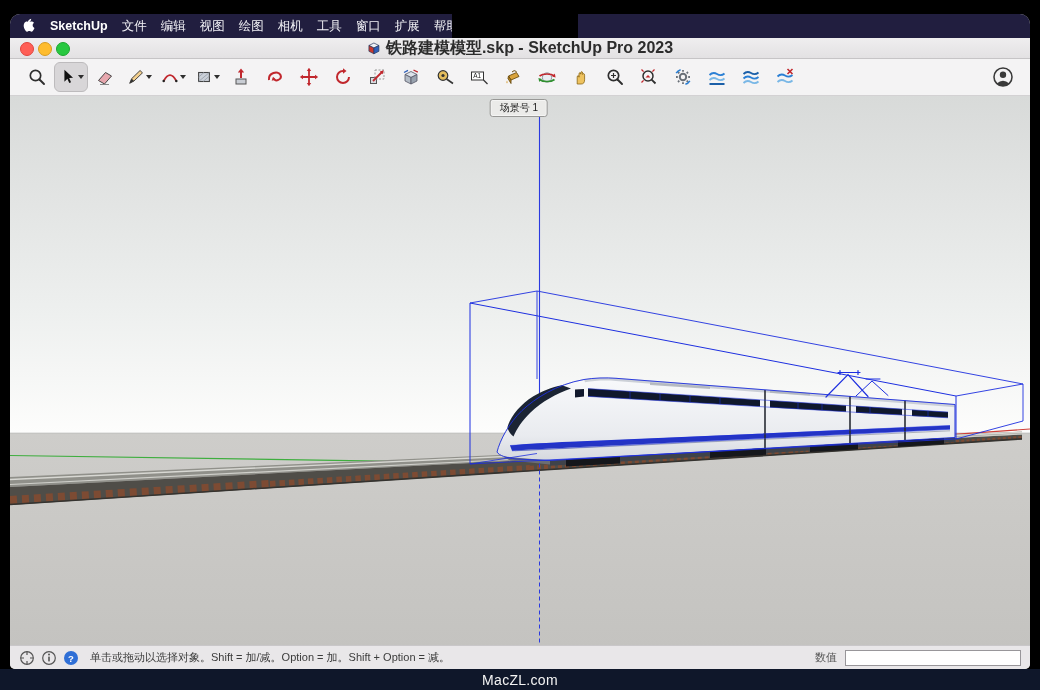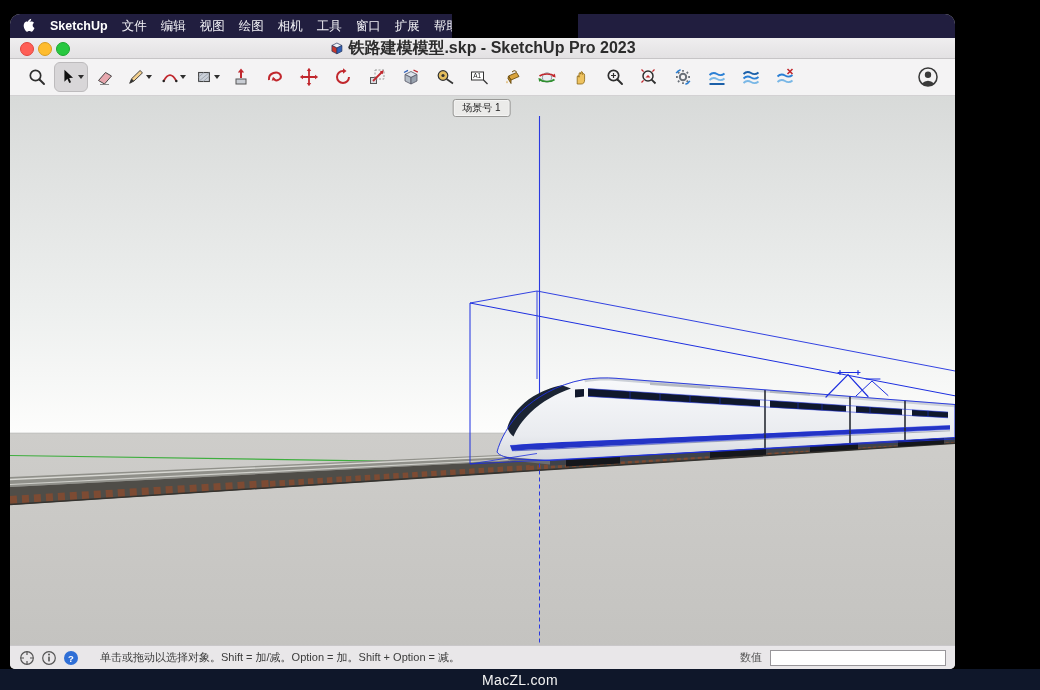--- a/index.html
+++ b/index.html
@@ -1,21 +1,21 @@
 <!DOCTYPE html>
 <html><head>
 <meta charset="utf-8">
 <style>
   html,body{margin:0;padding:0;}
   body{
     width:1040px;height:690px;position:relative;background:#000;overflow:hidden;
     font-family:"Liberation Sans", sans-serif;
   }
   .screen{
-    position:absolute;left:10px;top:14px;width:945px;height:655px;
+    position:absolute;left:10px;top:14px;width:1020px;height:655px;
     display:flex;flex-direction:column;border-radius:10px 10px 5px 5px;overflow:hidden;background:#d0d0cf;
   }
   
   .menubar{
     flex:0 0 24px;height:24px;background:#211e3f;color:#f2f2f6;
     display:flex;align-items:center;padding:0 12px;gap:14px;font-size:12.5px;position:relative;
   }
   .menubar .app-name{font-weight:bold;color:#fff;}
   .menu-item{white-space:nowrap;}
   .redaction{position:absolute;left:442px;top:0;width:126px;height:24px;background:#000;}
@@ -53,21 +53,21 @@
     position:absolute;top:3px;left:50%;transform:translateX(-52%);
     padding:1px 9px;background:#ebebe9;border:1px solid #989896;border-radius:3px;
     font-size:10px;color:#222;white-space:nowrap;box-shadow:inset 0 0 0 1px rgba(255,255,255,.5);
   }
   
   .statusbar{
     flex:0 0 23px;height:23px;background:#e9e7e9;border-top:1px solid #c9c7c9;
     display:flex;align-items:center;padding:0 9px;gap:6px;font-size:11px;color:#3c3c3c;
   }
   .status-icon{display:block;}
-  .status-hint{margin-left:15px;white-space:nowrap;text-align:center;}
+  .status-hint{margin-left:5px;white-space:nowrap;text-align:center;}
   .spacer{flex:1;}
   .measure-label{color:#555;margin-right:2px;white-space:nowrap;}
   .measure-input{
     width:168px;height:14px;border:1px solid #98969a;background:#fff;
     font-size:11px;padding:0 3px;font-family:"Liberation Sans",sans-serif;
   }
   
   .watermark{
     position:absolute;left:0;right:0;bottom:0;height:21px;background:#0f172a;
     display:flex;align-items:center;justify-content:center;

